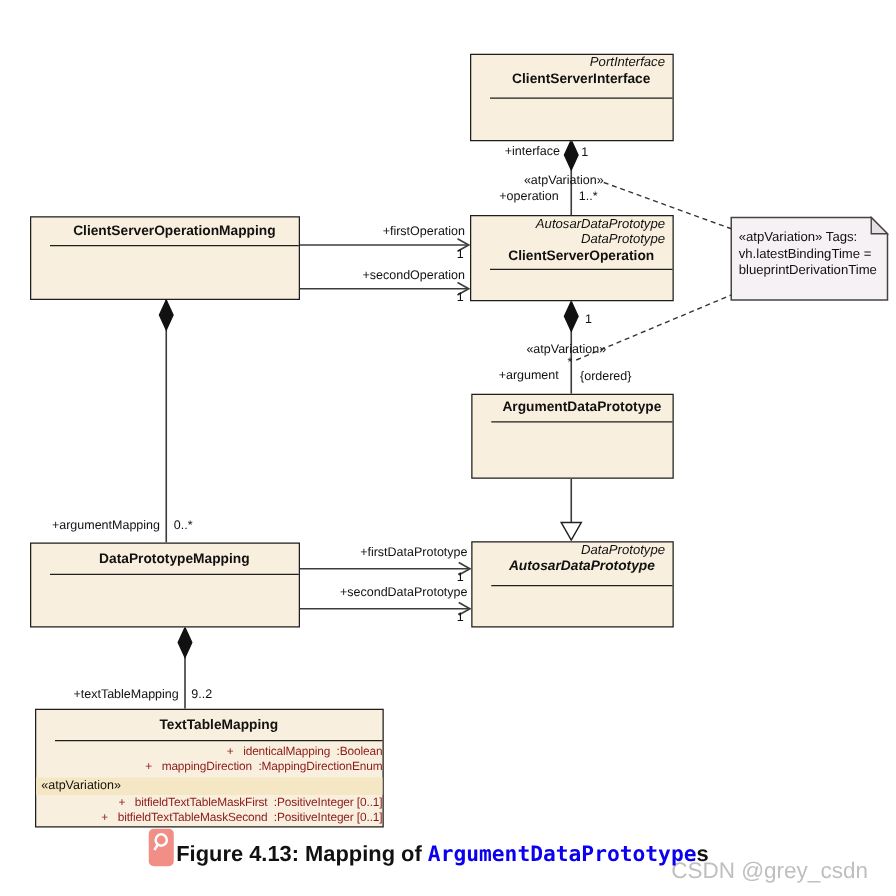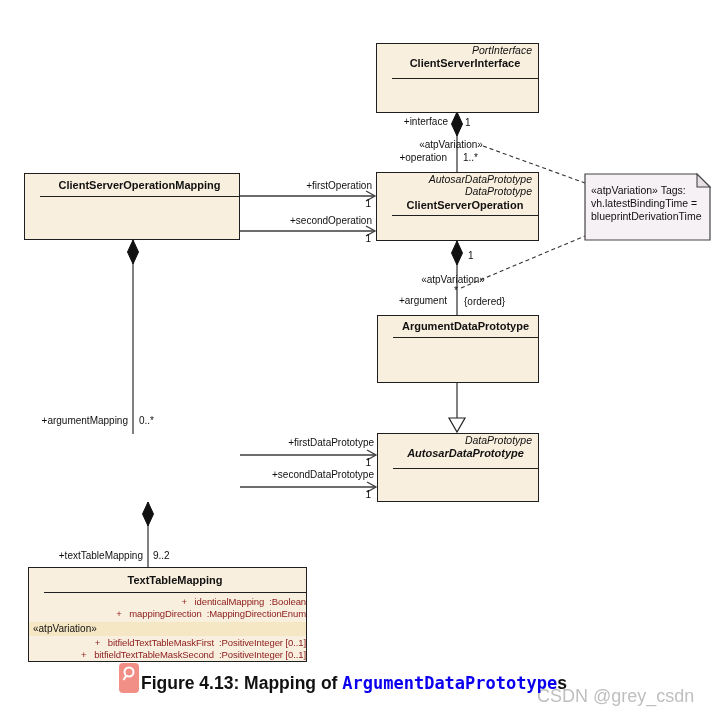--- a/index.html
+++ b/index.html
@@ -113,20 +113,26 @@
   </div>
 
   <div class="uml-class" style="left:377px;top:433px;width:162px;height:69px">
     <div class="name-comp" style="height:35px">
       <div class="stereo">DataPrototype</div>
       <div class="cls-name italic">AutosarDataPrototype</div>
     </div>
     <div class="empty-comp"></div>
   </div>
 
+  <div class="uml-class" style="left:24px;top:434px;width:216px;height:68px">
+    <div class="name-comp" style="height:25px">
+      <div class="cls-name" style="padding-top:6px">DataPrototypeMapping</div>
+    </div>
+    <div class="empty-comp"></div>
+  </div>
 
   <div class="uml-class" style="left:28px;top:567px;width:279px;height:95px">
     <div class="name-comp" style="height:25px">
       <div class="cls-name" style="padding-top:6px">TextTableMapping</div>
     </div>
     <div style="padding-top:3px">
       <div class="attr-row">+   identicalMapping  :Boolean</div>
       <div class="attr-row">+   mappingDirection  :MappingDirectionEnum</div>
       <div class="var-row">«atpVariation»</div>
       <div class="attr-row">+   bitfieldTextTableMaskFirst  :PositiveInteger [0..1]</div>

